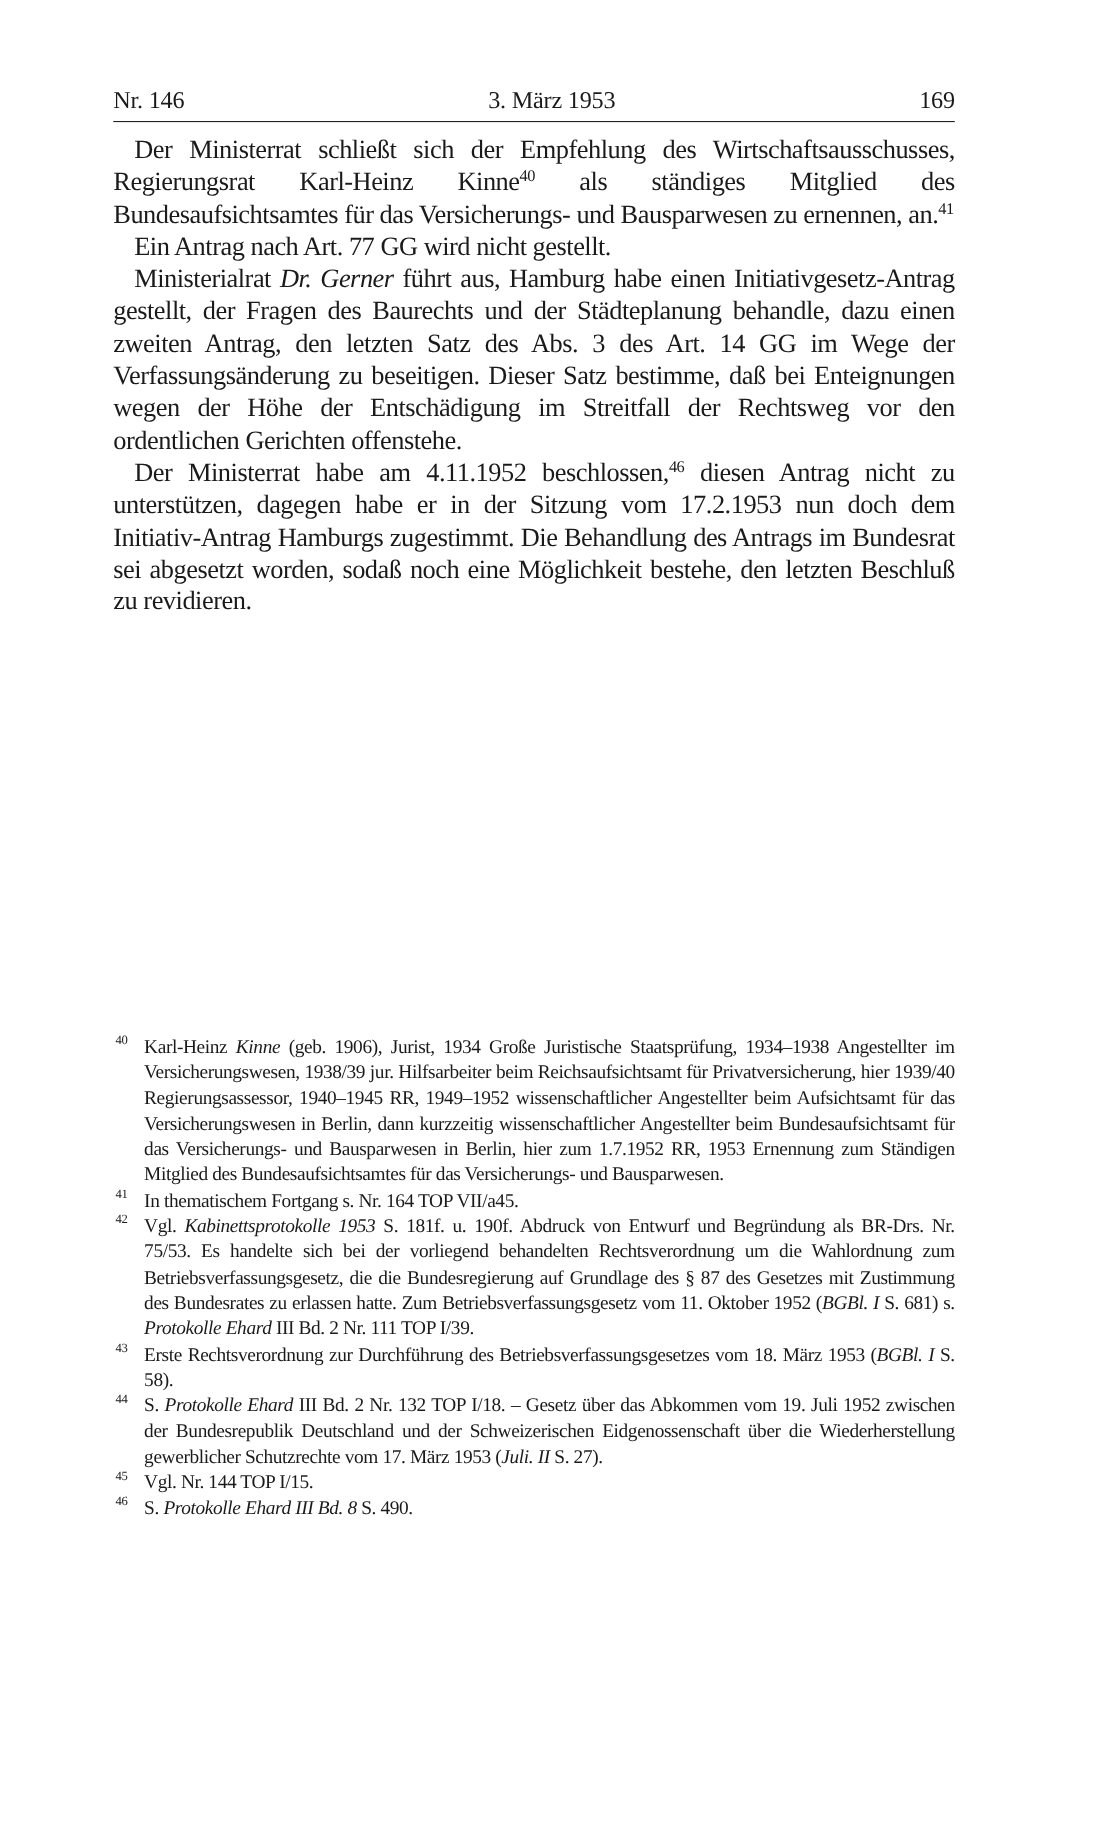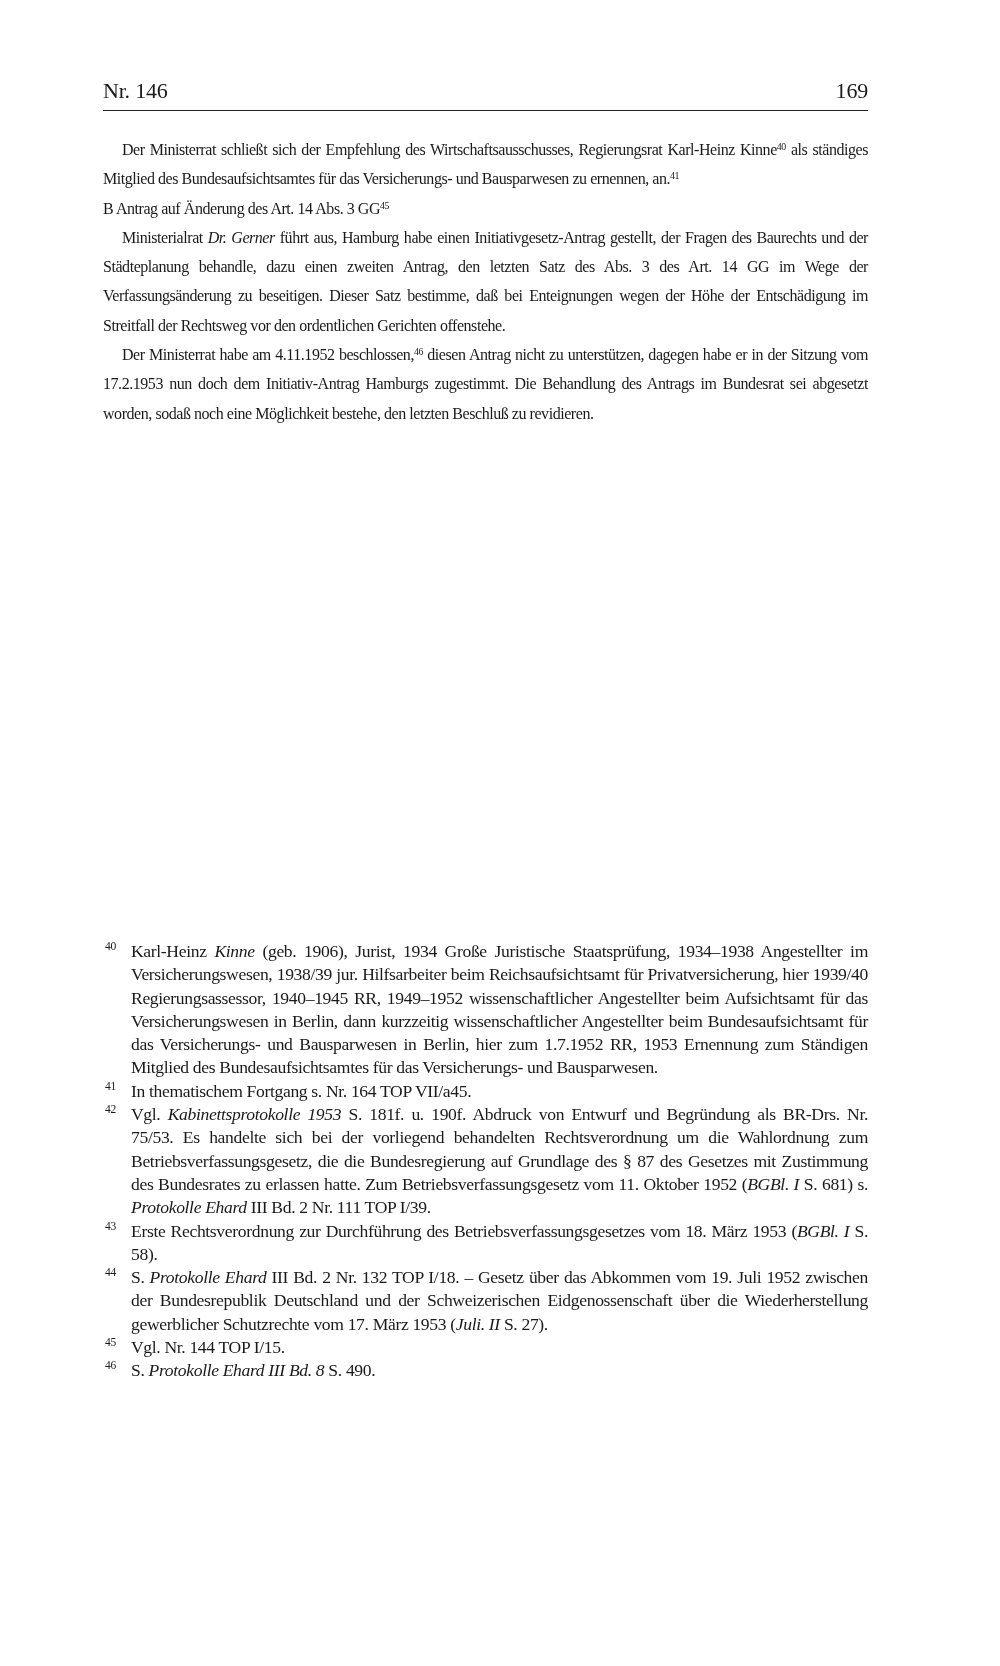--- a/index.html
+++ b/index.html
@@ -16,32 +16,32 @@
       overflow: hidden;
     }
     .page {
       position: absolute;
       left: 103px;
       top: 78px;
       width: 765px;
     }
     .running-head {
       display: flex;
-      justify-content: space-between;
+      justify-content: flex-start;
       align-items: baseline;
       font-size: 22px;
       line-height: 26px;
       padding-bottom: 6px;
       border-bottom: 1.2px solid #222;
       letter-spacing: -0.2px;
     }
     .running-head .center { flex: 1; text-align: center; }
     .body-text {
-      margin-top: 24px;
-      font-size: 16px;
+      margin-top: 12px;
+      font-size: 24px;
       line-height: 29.3px;
       letter-spacing: -0.45px;
       word-spacing: 0px;
     }
     .body-text p {
       margin: 0;
       text-align: justify;
     }
     .indent { text-indent: 19px; }
     .last-left { text-align-last: left; }
@@ -77,30 +77,29 @@
       text-align-last: left;
     }
     i { }
   </style>
 </head>
 <body>
 
 <div class="page">
   <div class="running-head">
     <span>Nr. 146</span>
+    <span class="center">3. März 1953</span>
     <span>169</span>
   </div>
 
   <div class="body-text">
     <p class="indent">
       <span>Der Ministerrat schließt sich der Empfehlung des Wirtschaftsausschusses, Regierungsrat Karl-Heinz Kinne</span><sup>40</sup><span> als ständiges Mitglied des Bundesaufsichtsamtes für das Versicherungs- und Bausparwesen zu ernennen, an.</span><sup>41</sup>
     </p>
-    <p>
-      <span>B Antrag auf Änderung des Art. 14 Abs. 3 GG</span><sup>45</sup>
-    </p>
+    <p class="indent">Ein Antrag nach Art. 77 GG wird nicht gestellt.</p>
     <p class="indent">
       <span>Ministerialrat </span><i>Dr. Gerner</i><span> führt aus, Hamburg habe einen Initiativgesetz-Antrag gestellt, der Fragen des Baurechts und der Städteplanung behandle, dazu einen zweiten Antrag, den letzten Satz des Abs. 3 des Art. 14 GG im Wege der Verfassungsänderung zu beseitigen. Dieser Satz bestimme, daß bei Enteignungen wegen der Höhe der Entschädigung im Streitfall der Rechtsweg vor den ordentlichen Gerichten offenstehe.</span>
     </p>
     <p class="indent">
       <span>Der Ministerrat habe am 4.11.1952 beschlossen,</span><sup>46</sup><span> diesen Antrag nicht zu unterstützen, dagegen habe er in der Sitzung vom 17.2.1953 nun doch dem Initiativ-Antrag Hamburgs zugestimmt. Die Behandlung des Antrags im Bundesrat sei abgesetzt worden, sodaß noch eine Möglichkeit bestehe, den letzten Beschluß zu revidieren.</span>
     </p>
   </div>
 </div>
 
 <div class="footnotes">

